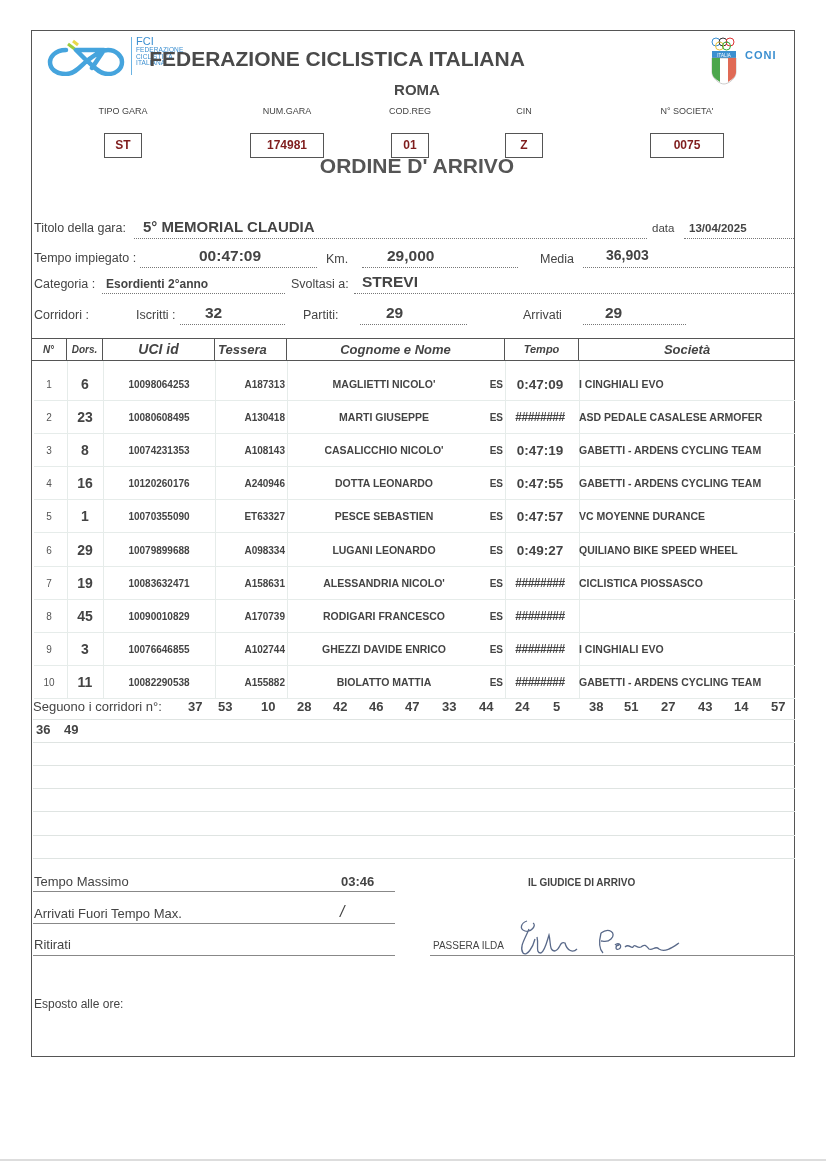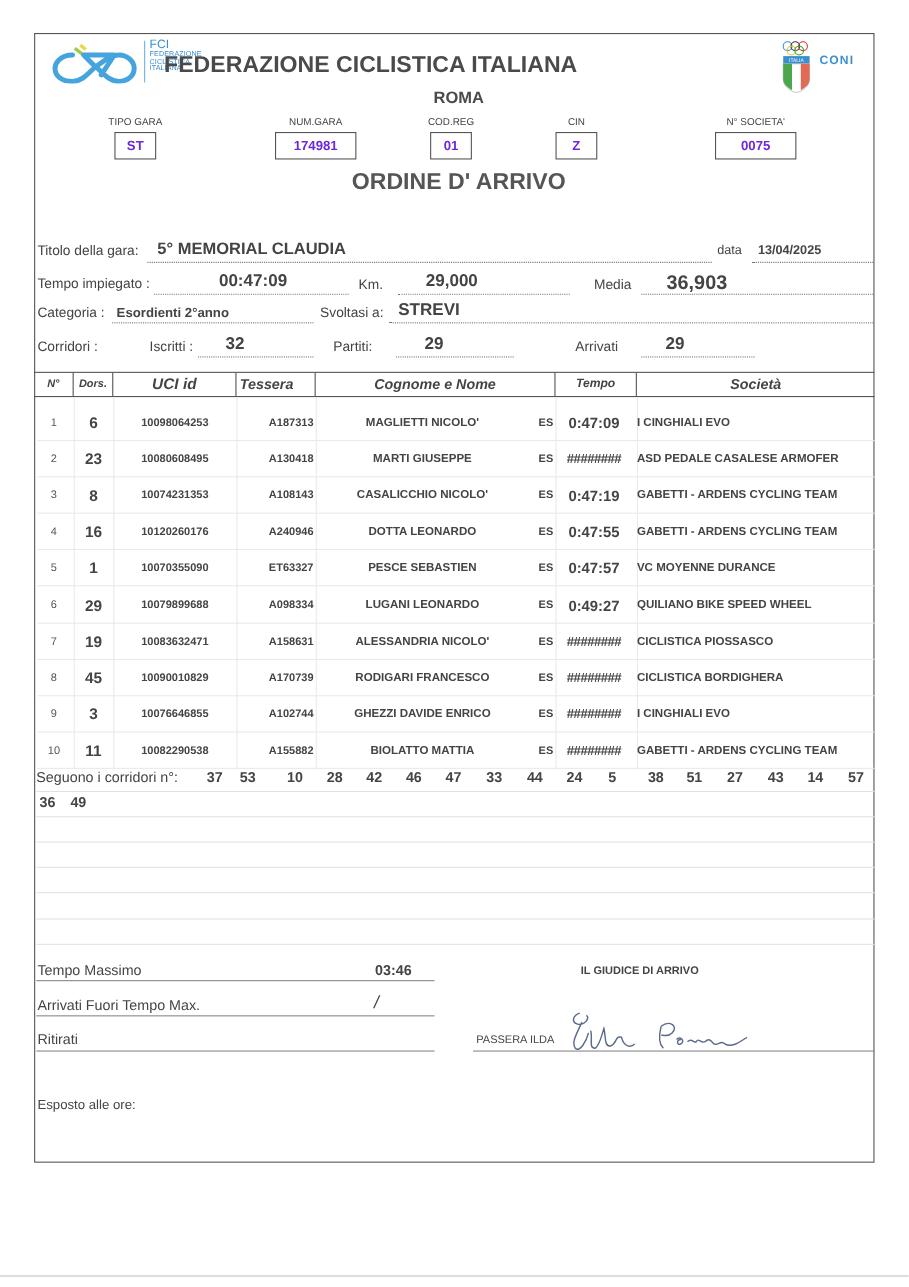--- a/index.html
+++ b/index.html
@@ -15,22 +15,22 @@
   .fci-text .big { font-weight: normal; font-size: 11px; }
   .fci-text .small { font-size: 6.5px; letter-spacing: 0.1px; }
   .main-title { position: absolute; left: 0; width: 664px; top: 47px; text-align: center;
                 font-size: 21px; font-weight: bold; color: #4a4a4a; padding-left: 10px; box-sizing: border-box; }
   .city { position: absolute; left: 0; width: 826px; top: 81px; text-align: center;
           font-size: 15px; font-weight: bold; color: #4a4a4a; padding-left: 8px; box-sizing: border-box; }
   .coni { position: absolute; left: 708px; top: 36px; width: 72px; height: 50px; }
   .coni-label { position: absolute; left: 745px; top: 49px; color: #3b8fd0; font-weight: bold; font-size: 11px; letter-spacing: 1px; }
   .code-group { position: absolute; text-align: center; }
   .code-group .lbl { font-size: 9px; color: #444; margin-bottom: 3px; }
-  .code-group .box { border: 1.3px solid #555; height: 23px; line-height: 23px; font-size: 12px; font-weight: bold; color: #6d28d9;
-                     margin: 4px auto; }
+  .code-group .box { border: 1.3px solid #555; height: 23px; line-height: 23px; font-size: 12px; font-weight: bold; color: #7f1d1d;
+                     margin: 17px auto; }
   .doc-title { position: absolute; left: 0; width: 826px; top: 154px; text-align: center;
                font-size: 21px; font-weight: bold; color: #555; padding-left: 8px; box-sizing: border-box; }
   .info-label { position: absolute; font-size: 12.5px; color: #444; }
   .info-value { position: absolute; font-weight: bold; color: #444; }
   .dotline { position: absolute; height: 0; border-bottom: 1.3px dotted #777; }
   
   .tbl-head { position: absolute; left: 31px; top: 338px; width: 764px; height: 23px;
               border-top: 1.5px solid #555; border-bottom: 1.5px solid #555; box-sizing: border-box; }
   .th { position: absolute; top: 0; height: 21px; line-height: 21px; text-align: center;
         font-style: italic; font-weight: bold; color: #444; font-size: 13px; border-right: 1.2px solid #555; box-sizing: border-box; }
@@ -121,21 +121,21 @@
 <span class="info-value" style="left:689px; top:222px; font-size:11.5px;">13/04/2025</span>
 <div class="dotline" style="left:684px; width:110px; top:238px;"></div>
 
 <span class="info-label" style="left:34px; top:251px;">Tempo impiegato :</span>
 <span class="info-value" style="left:199px; top:247px; font-size:15.5px;">00:47:09</span>
 <div class="dotline" style="left:140px; width:177px; top:267px;"></div>
 <span class="info-label" style="left:326px; top:252px;">Km.</span>
 <span class="info-value" style="left:387px; top:247px; font-size:15.5px;">29,000</span>
 <div class="dotline" style="left:362px; width:156px; top:267px;"></div>
 <span class="info-label" style="left:540px; top:252px;">Media</span>
-<span class="info-value" style="left:606px; top:247px; font-size:18px;">36,903</span>
+<span class="info-value" style="left:606px; top:247px; font-size:14px;">36,903</span>
 <div class="dotline" style="left:583px; width:211px; top:267px;"></div>
 
 <span class="info-label" style="left:34px; top:277px;">Categoria :</span>
 <span class="info-value" style="left:106px; top:277px; font-size:12px;">Esordienti 2°anno</span>
 <div class="dotline" style="left:102px; width:183px; top:293px;"></div>
 <span class="info-label" style="left:291px; top:277px;">Svoltasi a:</span>
 <span class="info-value" style="left:362px; top:273px; font-size:15.5px;">STREVI</span>
 <div class="dotline" style="left:354px; width:440px; top:293px;"></div>
 
 <span class="info-label" style="left:34px; top:308px;">Corridori :</span>
@@ -245,21 +245,20 @@
       <div class="rline"></div>
     </div>
     <div class="row" style="top: 599.7px;">
       <div class="cell c-n">8</div>
       <div class="cell c-d">45</div>
       <div class="cell c-uci">10090010829</div>
       <div class="cell c-tes">A170739</div>
       <div class="cell c-name">RODIGARI FRANCESCO</div>
       <div class="cell c-cat">ES</div>
       <div class="cell c-time hash">########</div>
-      <div class="cell c-soc">CICLISTICA BORDIGHERA</div>
       <div class="rline"></div>
     </div>
     <div class="row" style="top: 632.8px;">
       <div class="cell c-n">9</div>
       <div class="cell c-d">3</div>
       <div class="cell c-uci">10076646855</div>
       <div class="cell c-tes">A102744</div>
       <div class="cell c-name">GHEZZI DAVIDE ENRICO</div>
       <div class="cell c-cat">ES</div>
       <div class="cell c-time hash">########</div>

